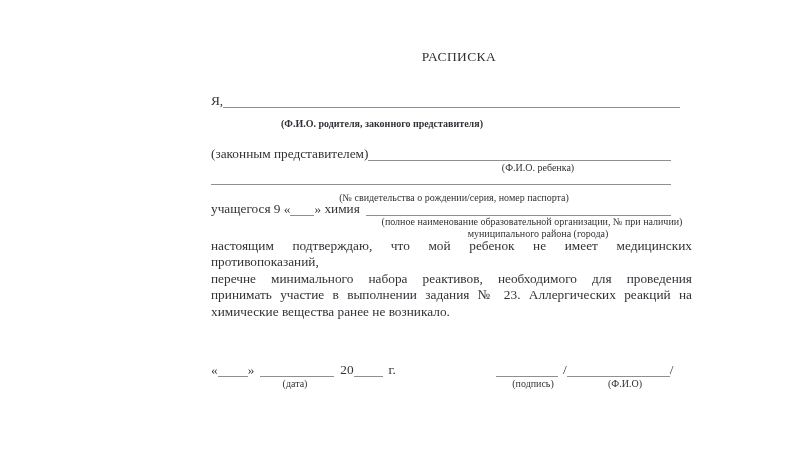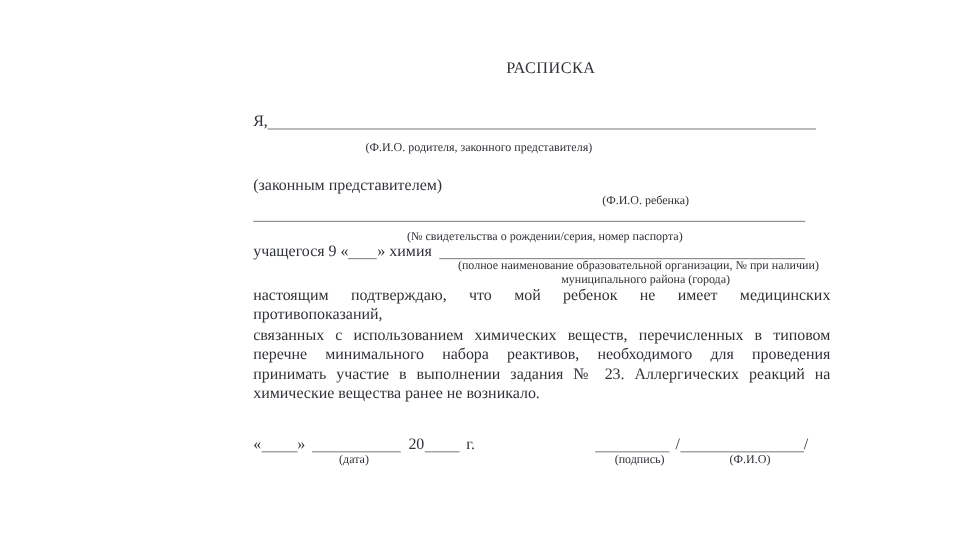--- a/index.html
+++ b/index.html
@@ -46,43 +46,42 @@
 <body>
 
 <div class="page">
 
   <div class="title">РАСПИСКА</div>
 
   <div class="row" style="left:168px;top:92px;width:469px;">
     <span>Я,</span>
     <span class="blank grow"></span>
   </div>
-  <div class="caption" style="left:356px;top:118px;">(Ф.И.О. родителя, законного представителя)</div>
+  <div class="caption" style="left:339px;top:118px;font-weight:bold;">(Ф.И.О. родителя, законного представителя)</div>
 
-  <div class="row" style="left:168px;top:145px;width:460px;flex-direction:column;">
+  <div class="row" style="left:168px;top:145px;width:460px;">
     <span>(законным представителем)</span>
     <span class="blank grow"></span>
   </div>
   <div class="caption" style="left:495px;top:162px;">(Ф.И.О. ребенка)</div>
 
   <div class="blank-abs" style="left:168px;top:172px;width:460px;height:13px;"></div>
   <div class="caption" style="left:391px;top:192px;padding-left:40px;">(№ свидетельства о рождении/серия, номер паспорта)</div>
 
   <div class="row" style="left:168px;top:200px;width:460px;">
     <span>учащегося 9 «</span>
     <span class="blank" style="width:24px;"></span>
     <span>» химия</span>
     <span class="blank grow" style="margin-left:6px;"></span>
   </div>
   <div class="caption" style="left:489px;top:216px;">(полное наименование образовательной организации, № при наличии)</div>
   <div class="caption" style="left:495px;top:228px;">муниципального района (города)</div>
 
   <div class="paragraph" style="left:168px;top:238px;width:481px;">
     <div class="pline">настоящим подтверждаю, что мой ребенок не имеет медицинских противопоказаний,</div>
-    <div class="pline">связанных с использованием химических веществ, перечисленных в типовом</div>
     <div class="pline">перечне минимального набора реактивов, необходимого для проведения</div>
     <div class="pline">принимать участие в выполнении задания № 23. Аллергических реакций на</div>
     <div class="pline last">химические вещества ранее не возникало.</div>
   </div>
 
   <div class="row" style="left:168px;top:361px;">
     <span>«</span>
     <span class="blank" style="width:30px;"></span>
     <span>»</span>
     <span class="blank" style="width:74px;margin-left:6px;"></span>

